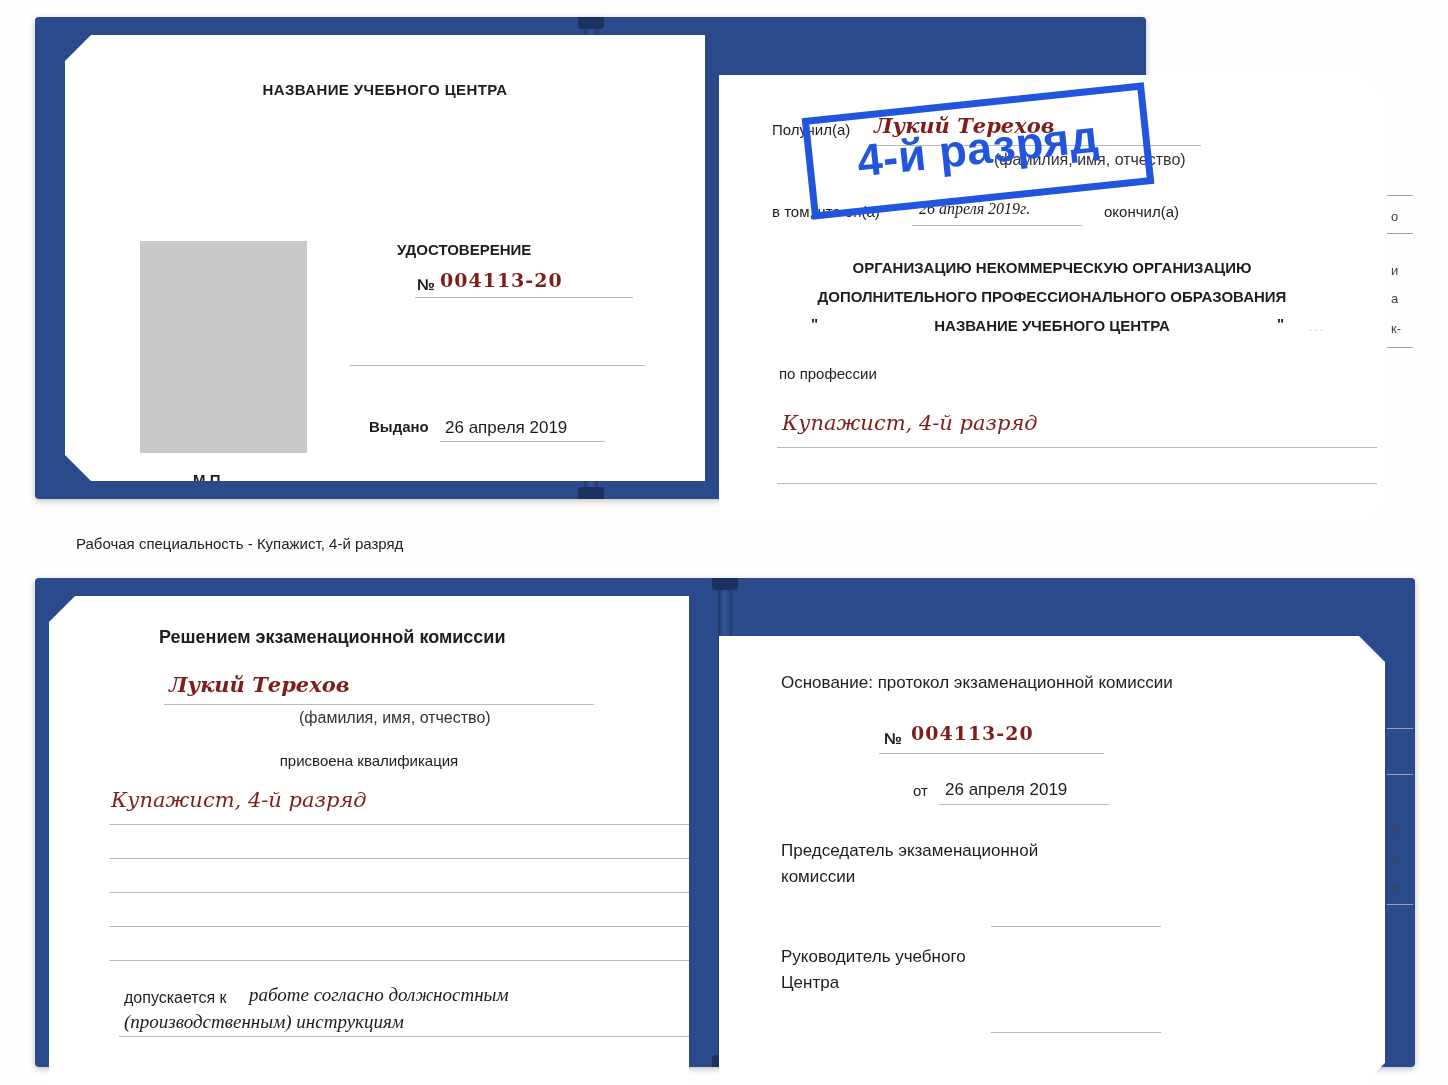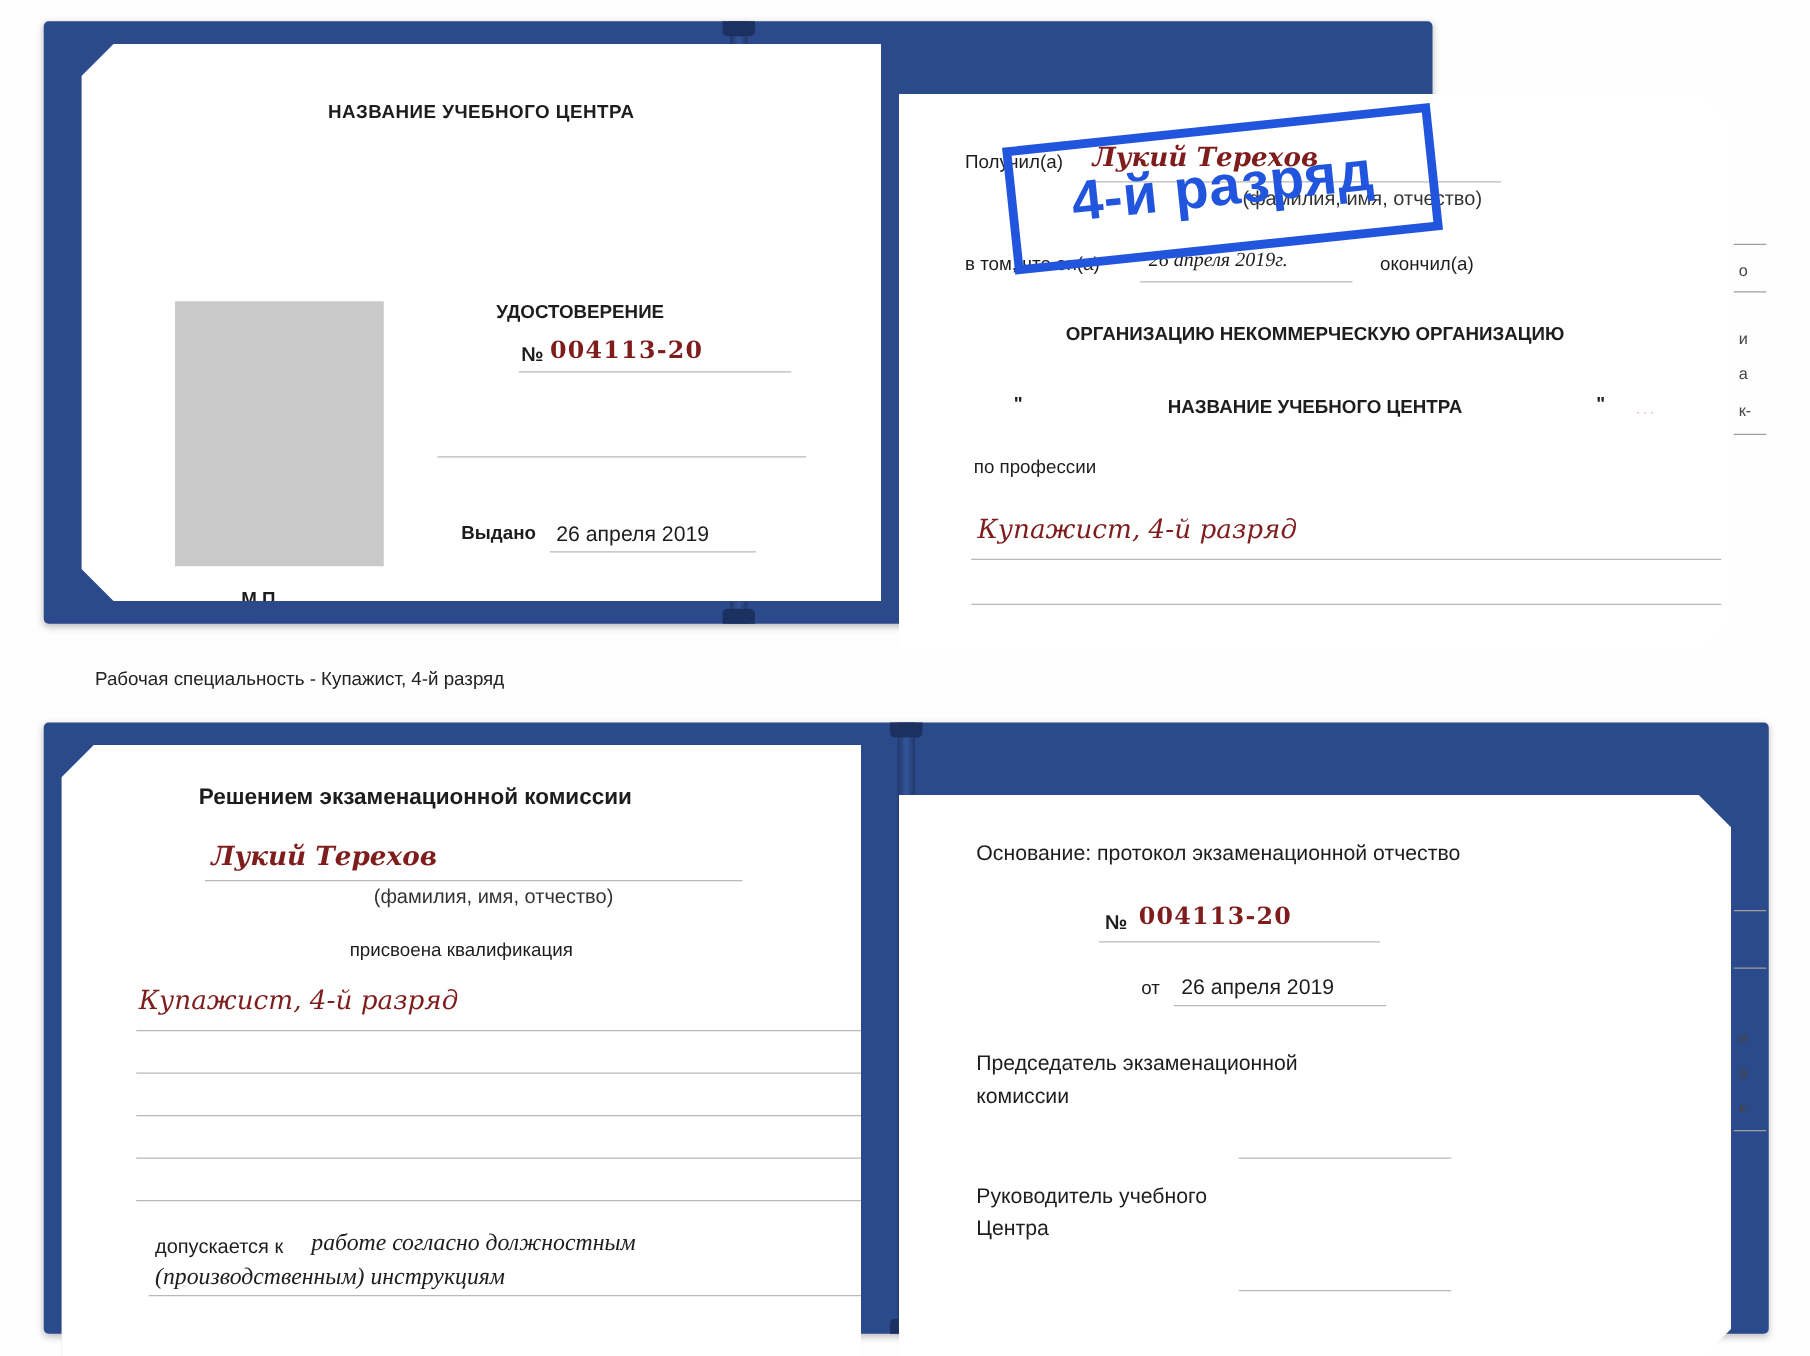--- a/index.html
+++ b/index.html
@@ -165,20 +165,21 @@
       <div class="hand b" style="left:155px; top:38px; font-size:21px;">Лукий Терехов</div>
       <div class="line" style="left:150px; top:70px; width:332px;"></div>
       <div class="t sm" style="left:275px; top:75px;">(фамилия, имя, отчество)</div>
 
       <div class="t" style="left:53px; top:128px;">в том, что он(а)</div>
       <div class="ital" style="left:200px; top:125px; font-size:16px;">26 апреля 2019г.</div>
       <div class="line" style="left:193px; top:150px; width:170px;"></div>
       <div class="t" style="left:385px; top:128px;">окончил(а)</div>
 
       <div class="t b" style="left:0; top:184px; width:666px; text-align:center;">ОРГАНИЗАЦИЮ НЕКОММЕРЧЕСКУЮ ОРГАНИЗАЦИЮ</div>
+      <div class="t b" style="left:0; top:213px; width:666px; text-align:center;">ДОПОЛНИТЕЛЬНОГО ПРОФЕССИОНАЛЬНОГО ОБРАЗОВАНИЯ</div>
       <div class="t b" style="left:0; top:242px; width:666px; text-align:center;">НАЗВАНИЕ УЧЕБНОГО ЦЕНТРА</div>
       <div class="t b" style="left:92px; top:240px;">"</div>
       <div class="t b" style="left:558px; top:240px;">"</div>
 
       <div class="t" style="left:60px; top:290px;">по профессии</div>
       <div class="hand" style="left:63px; top:336px; font-size:21px;">Купажист, 4-й разряд</div>
       <div class="line" style="left:58px; top:372px; width:600px;"></div>
       <div class="line" style="left:58px; top:408px; width:600px;"></div>
 
       <div class="pinkmark" style="left:590px; top:250px;">· · ·</div>
@@ -222,21 +223,21 @@
       <div class="line" style="left:60px; top:364px; width:580px;"></div>
 
       <div class="t" style="left:75px; top:392px; font-size:16px;">допускается к</div>
       <div class="ital" style="left:200px; top:388px; font-size:19px;">работе согласно должностным</div>
       <div class="ital" style="left:75px; top:415px; font-size:19px;">(производственным) инструкциям</div>
       <div class="line" style="left:70px; top:440px; width:570px;"></div>
     </div>
 
     <div class="inner-page cut-r" style="left:684px; top:18px; width:666px; height:453px;">
 
-      <div class="t" style="left:62px; top:36px; font-size:17px;">Основание: протокол экзаменационной отчество</div>
+      <div class="t" style="left:62px; top:36px; font-size:17px;">Основание: протокол экзаменационной комиссии</div>
 
       <div class="t b" style="left:165px; top:93px; font-size:16px;">№</div>
       <div class="hand b" style="left:192px; top:86px; font-style:normal; letter-spacing:1px;">004113-20</div>
       <div class="line" style="left:160px; top:117px; width:225px;"></div>
 
       <div class="t" style="left:194px; top:146px;">от</div>
       <div class="t" style="left:226px; top:143px; font-size:17px;">26 апреля 2019</div>
       <div class="line" style="left:220px; top:168px; width:170px;"></div>
 
       <div class="t" style="left:62px; top:204px; font-size:17px;">Председатель экзаменационной</div>

